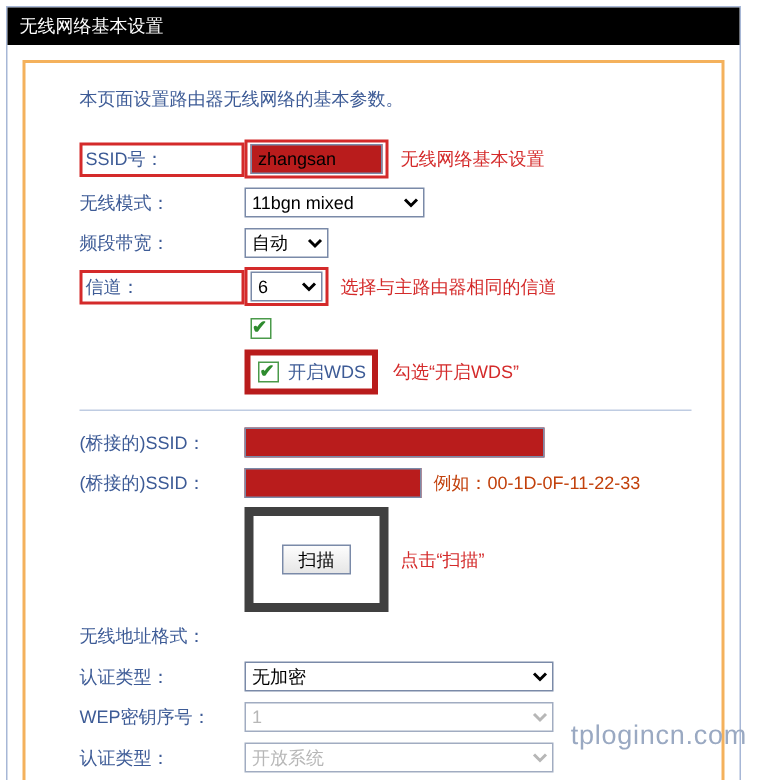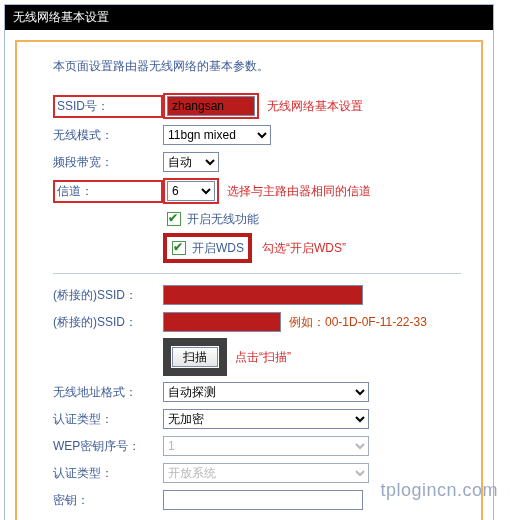--- a/index.html
+++ b/index.html
@@ -117,22 +117,22 @@
   .btn {
     border: 1px solid #7a8aa8;
     background: linear-gradient(#fdfdfd, #e6e6e6);
     padding: 1px 10px;
     height: 20px;
     font-size: 12px;
     cursor: pointer;
     font-family: inherit;
   }
   .scan-box {
-    border: 8px solid #404040;
-    padding: 1px;
+    border: 6px solid #404040;
+    padding: 19px;
     display: inline-block;
   }
   .watermark {
     position: absolute;
     right: 12px;
     top: 480px;
     color: #9aa9c2;
     font-size: 18px;
     letter-spacing: 0.5px;
     font-family: Arial, sans-serif;
@@ -150,21 +150,21 @@
     <div class="row">
       <span class="label red-box">SSID号：</span>
       <span class="field red-box">
         <input class="txt" style="width: 88px;" value="zhangsan">
       </span>
       <span class="note">无线网络基本设置</span>
     </div>
 
     <div class="row">
       <span class="label">无线模式：</span>
-      <select style="width:108px">
+      <select style="width:120px">
         <option>11bgn mixed</option>
       </select>
     </div>
 
     <div class="row">
       <span class="label">频段带宽：</span>
       <select style="width:56px">
         <option>自动</option>
       </select>
     </div>
@@ -174,21 +174,20 @@
       <span class="field red-box">
         <select style="width:48px">
           <option>6</option>
         </select>
       </span>
       <span class="note">选择与主路由器相同的信道</span>
     </div>
 
     <div class="chk-row">
       <input type="checkbox" class="chk" checked="" style="">
-      <span>开启无线功能</span>
     </div>
 
 
     <div class="chk-row">
       <span class="chk-group red-box">
         <input type="checkbox" class="chk" checked="" style="">
         <span>开启WDS</span>
       </span>
       <span class="note" style="margin-left:10px">勾选“开启WDS”</span>
     </div>
@@ -208,23 +207,20 @@
 
     <div class="row" style="margin-left:110px">
       <span class="scan-box">
         <button class="btn">扫描</button>
       </span>
       <span class="note">点击“扫描”</span>
     </div>
 
     <div class="row">
       <span class="label">无线地址格式：</span>
-      <select style="width:206px">
-        <option>自动探测</option>
-      </select>
     </div>
 
     <div class="row">
       <span class="label">认证类型：</span>
       <select style="width:206px">
         <option>无加密</option>
       </select>
     </div>
 
     <div class="row">

